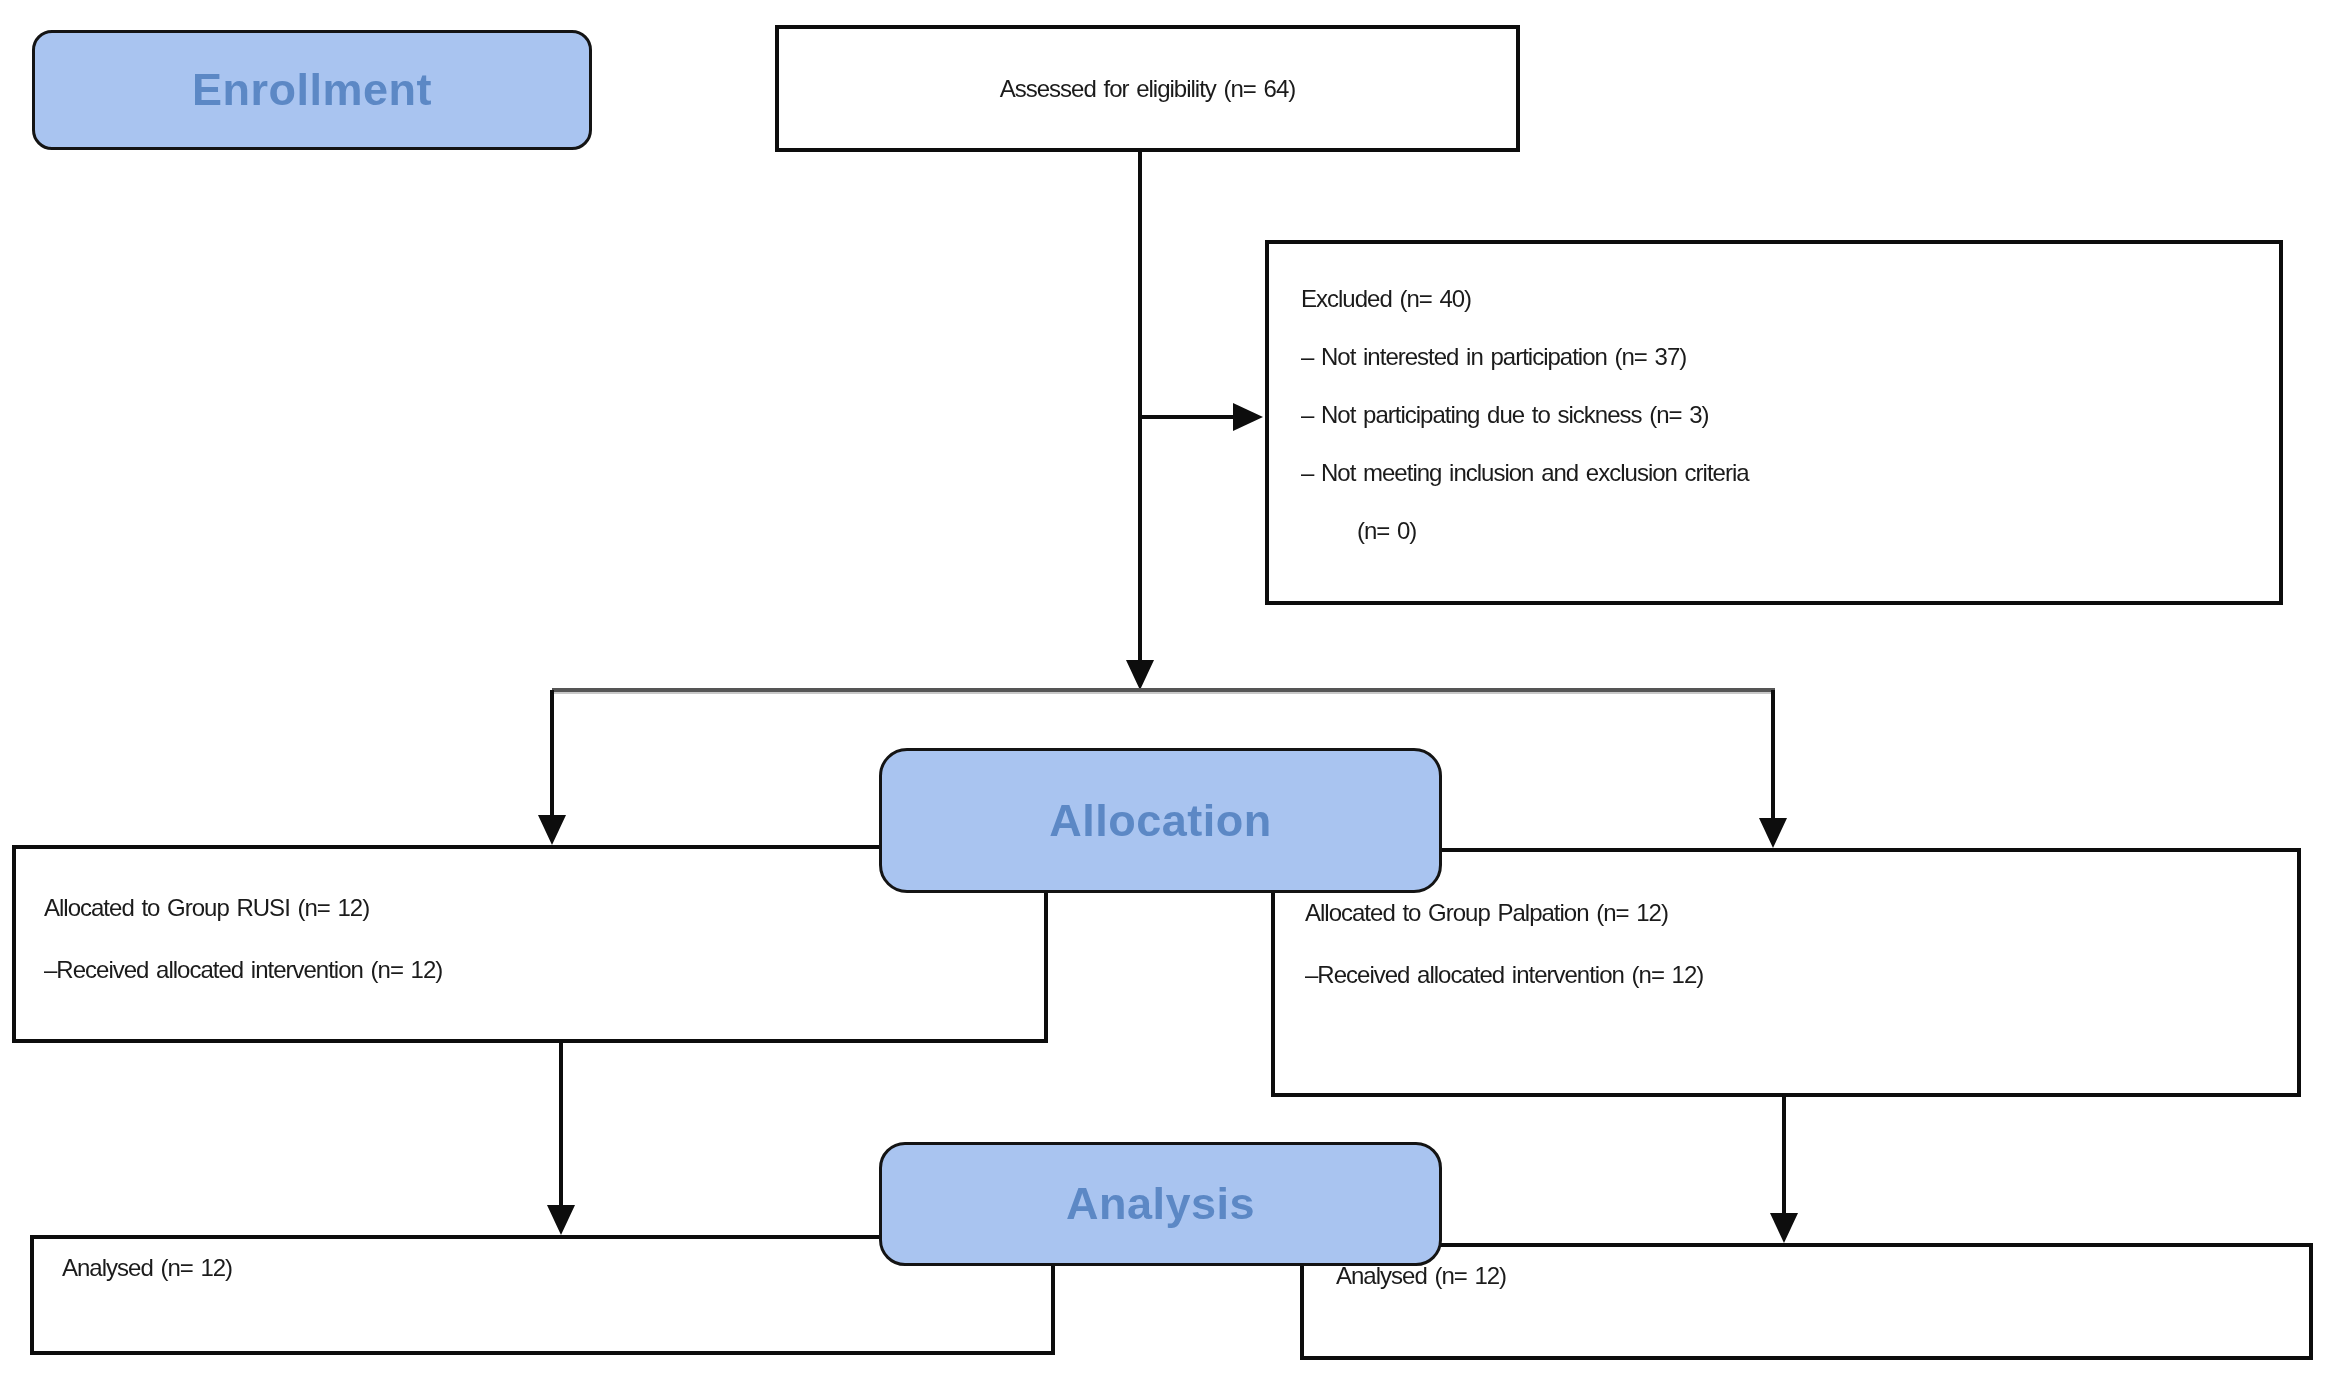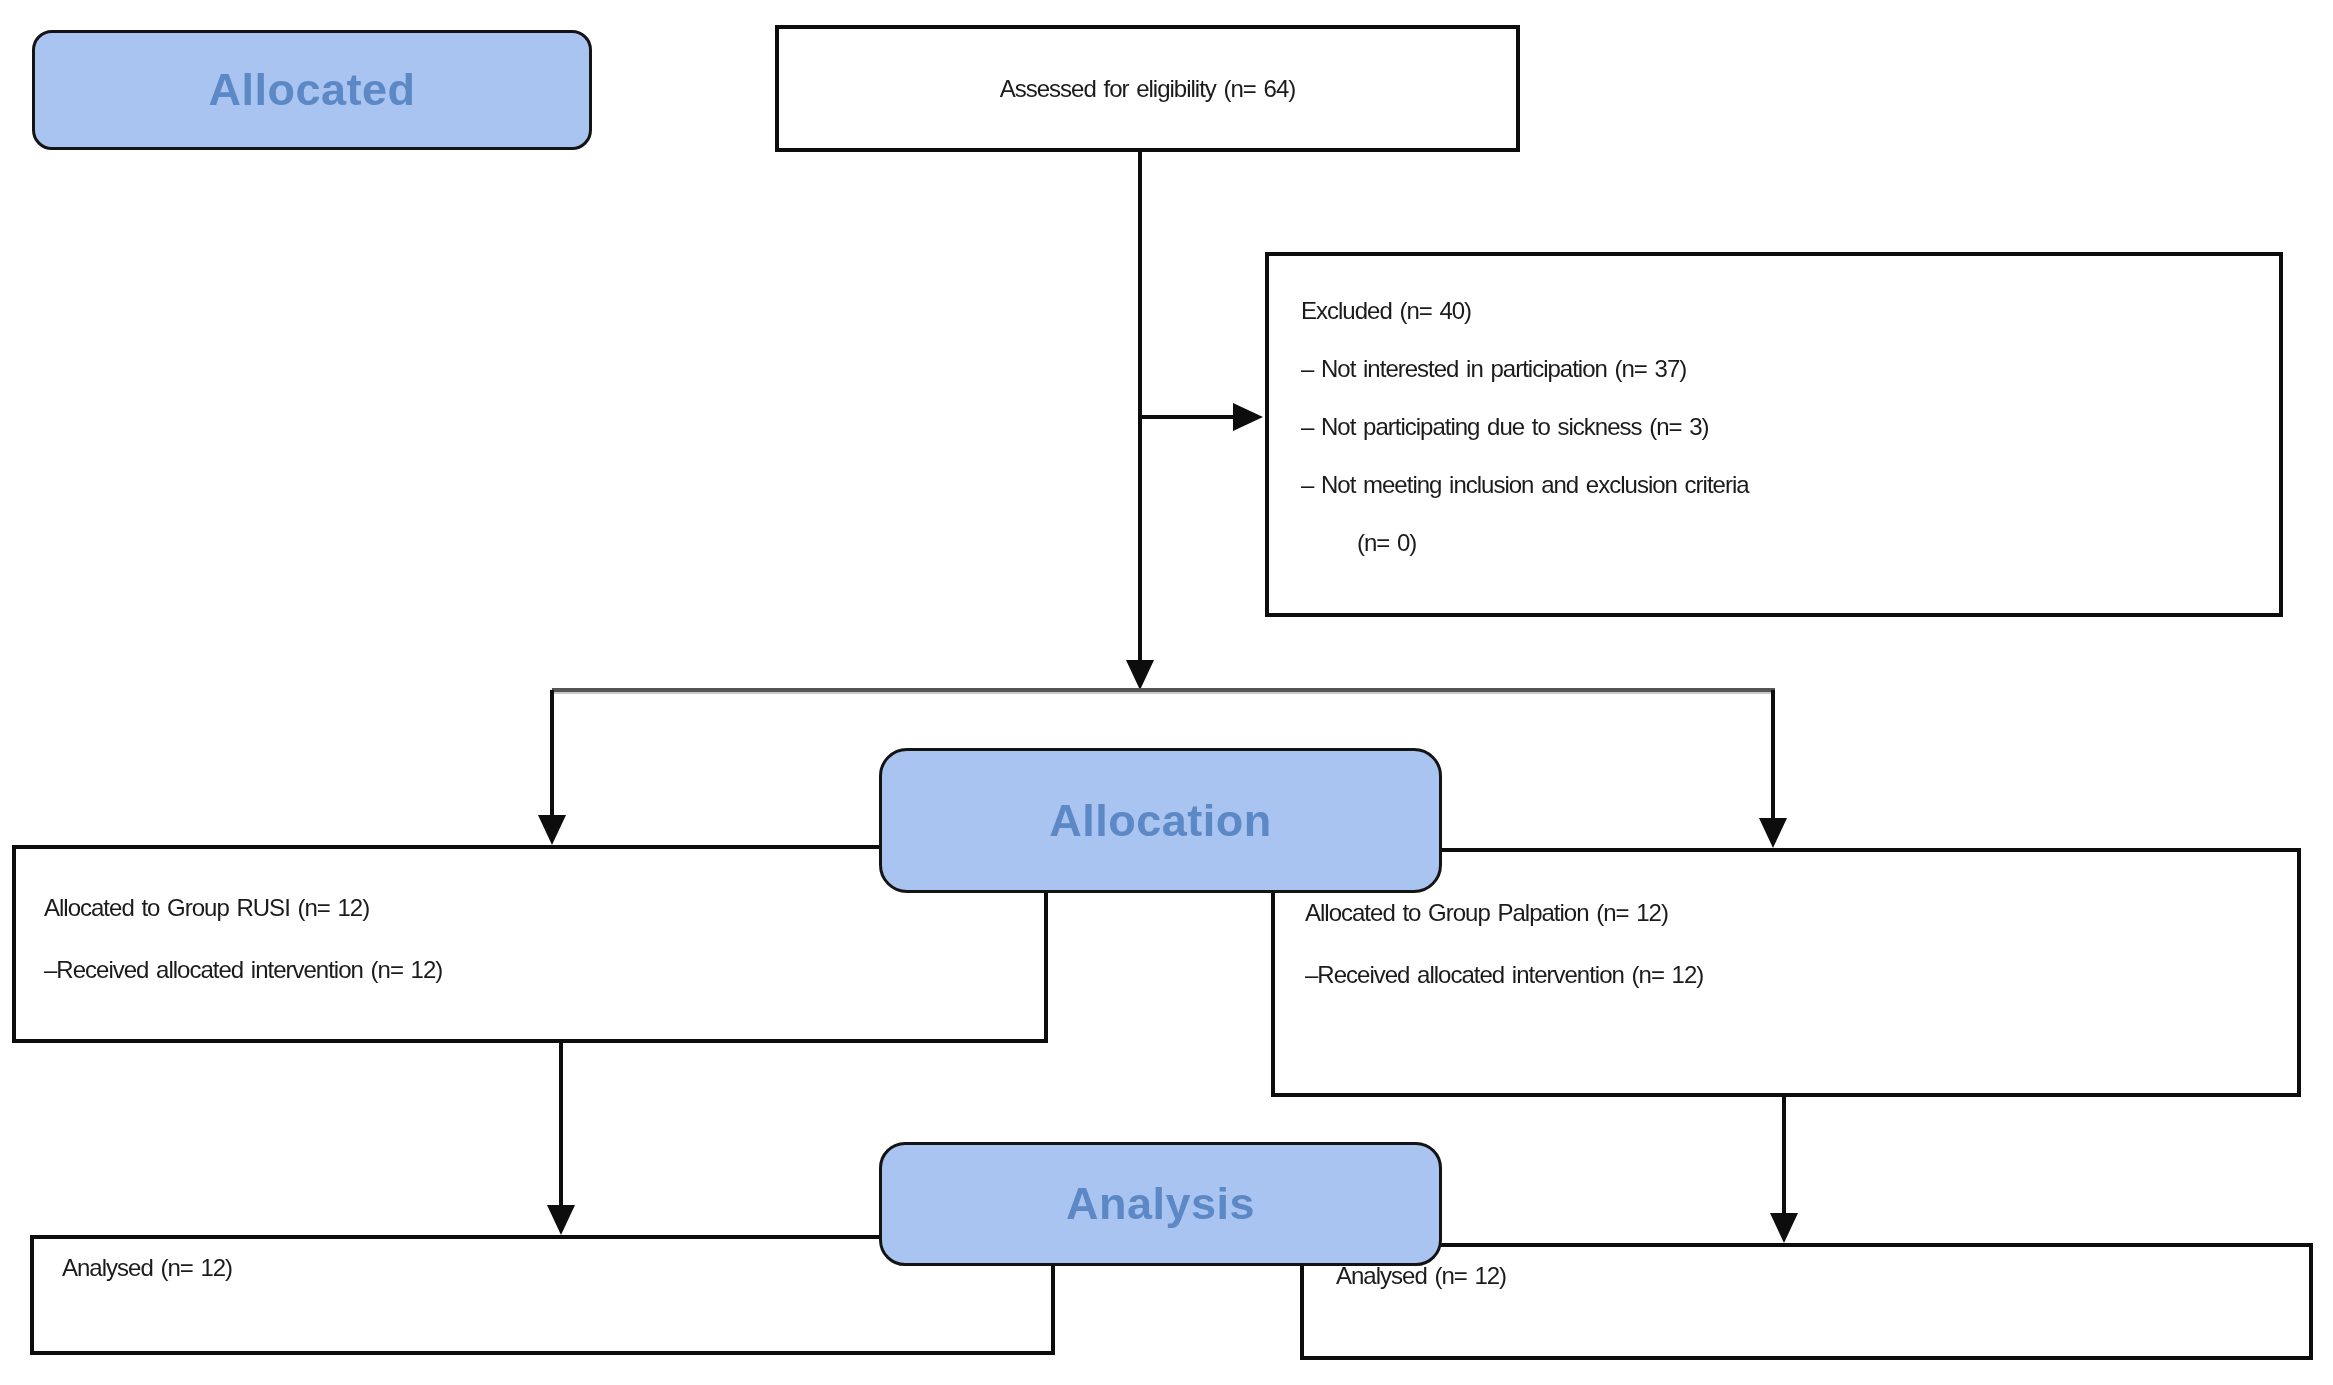--- a/index.html
+++ b/index.html
@@ -64,34 +64,34 @@
   .pad-analysed-r{padding-left:32px;}
   .indent{display:block;margin-left:56px;}
   .bline{display:block;}
 </style>
 </head>
 <body>
 
 <div id="stage">
 
   <div class="banner" style="left:32px;top:30px;width:560px;height:120px;border-radius:20px;">
-    <span>Allocated</span>
+    <span>Enrollment</span>
   </div>
 
   <div class="pbox center-text" style="left:775px;top:25px;width:745px;height:127px;">
     <span>Assessed for eligibility (n= 64)</span>
   </div>
 
   <div class="vline" style="left:1138px;top:152px;height:510px;"></div>
   <div class="ah-down" style="left:1126px;top:660px;"></div>
 
   <div class="hline" style="left:1140px;top:415px;width:95px;"></div>
   <div class="ah-right" style="left:1233px;top:403px;"></div>
 
-  <div class="pbox pad-excluded" style="left:1265px;top:252px;width:1018px;height:365px;">
+  <div class="pbox pad-excluded" style="left:1265px;top:240px;width:1018px;height:365px;">
     <span class="bline">Excluded (n= 40)</span>
     <span class="bline">– Not interested in participation (n= 37)</span>
     <span class="bline">– Not participating due to sickness (n= 3)</span>
     <span class="bline">– Not meeting inclusion and exclusion criteria</span>
     <span class="bline indent">(n= 0)</span>
   </div>
 
   <div class="branch" style="left:552px;top:688px;width:1223px;"></div>
 
   <div class="vline" style="left:550px;top:690px;height:127px;"></div>

